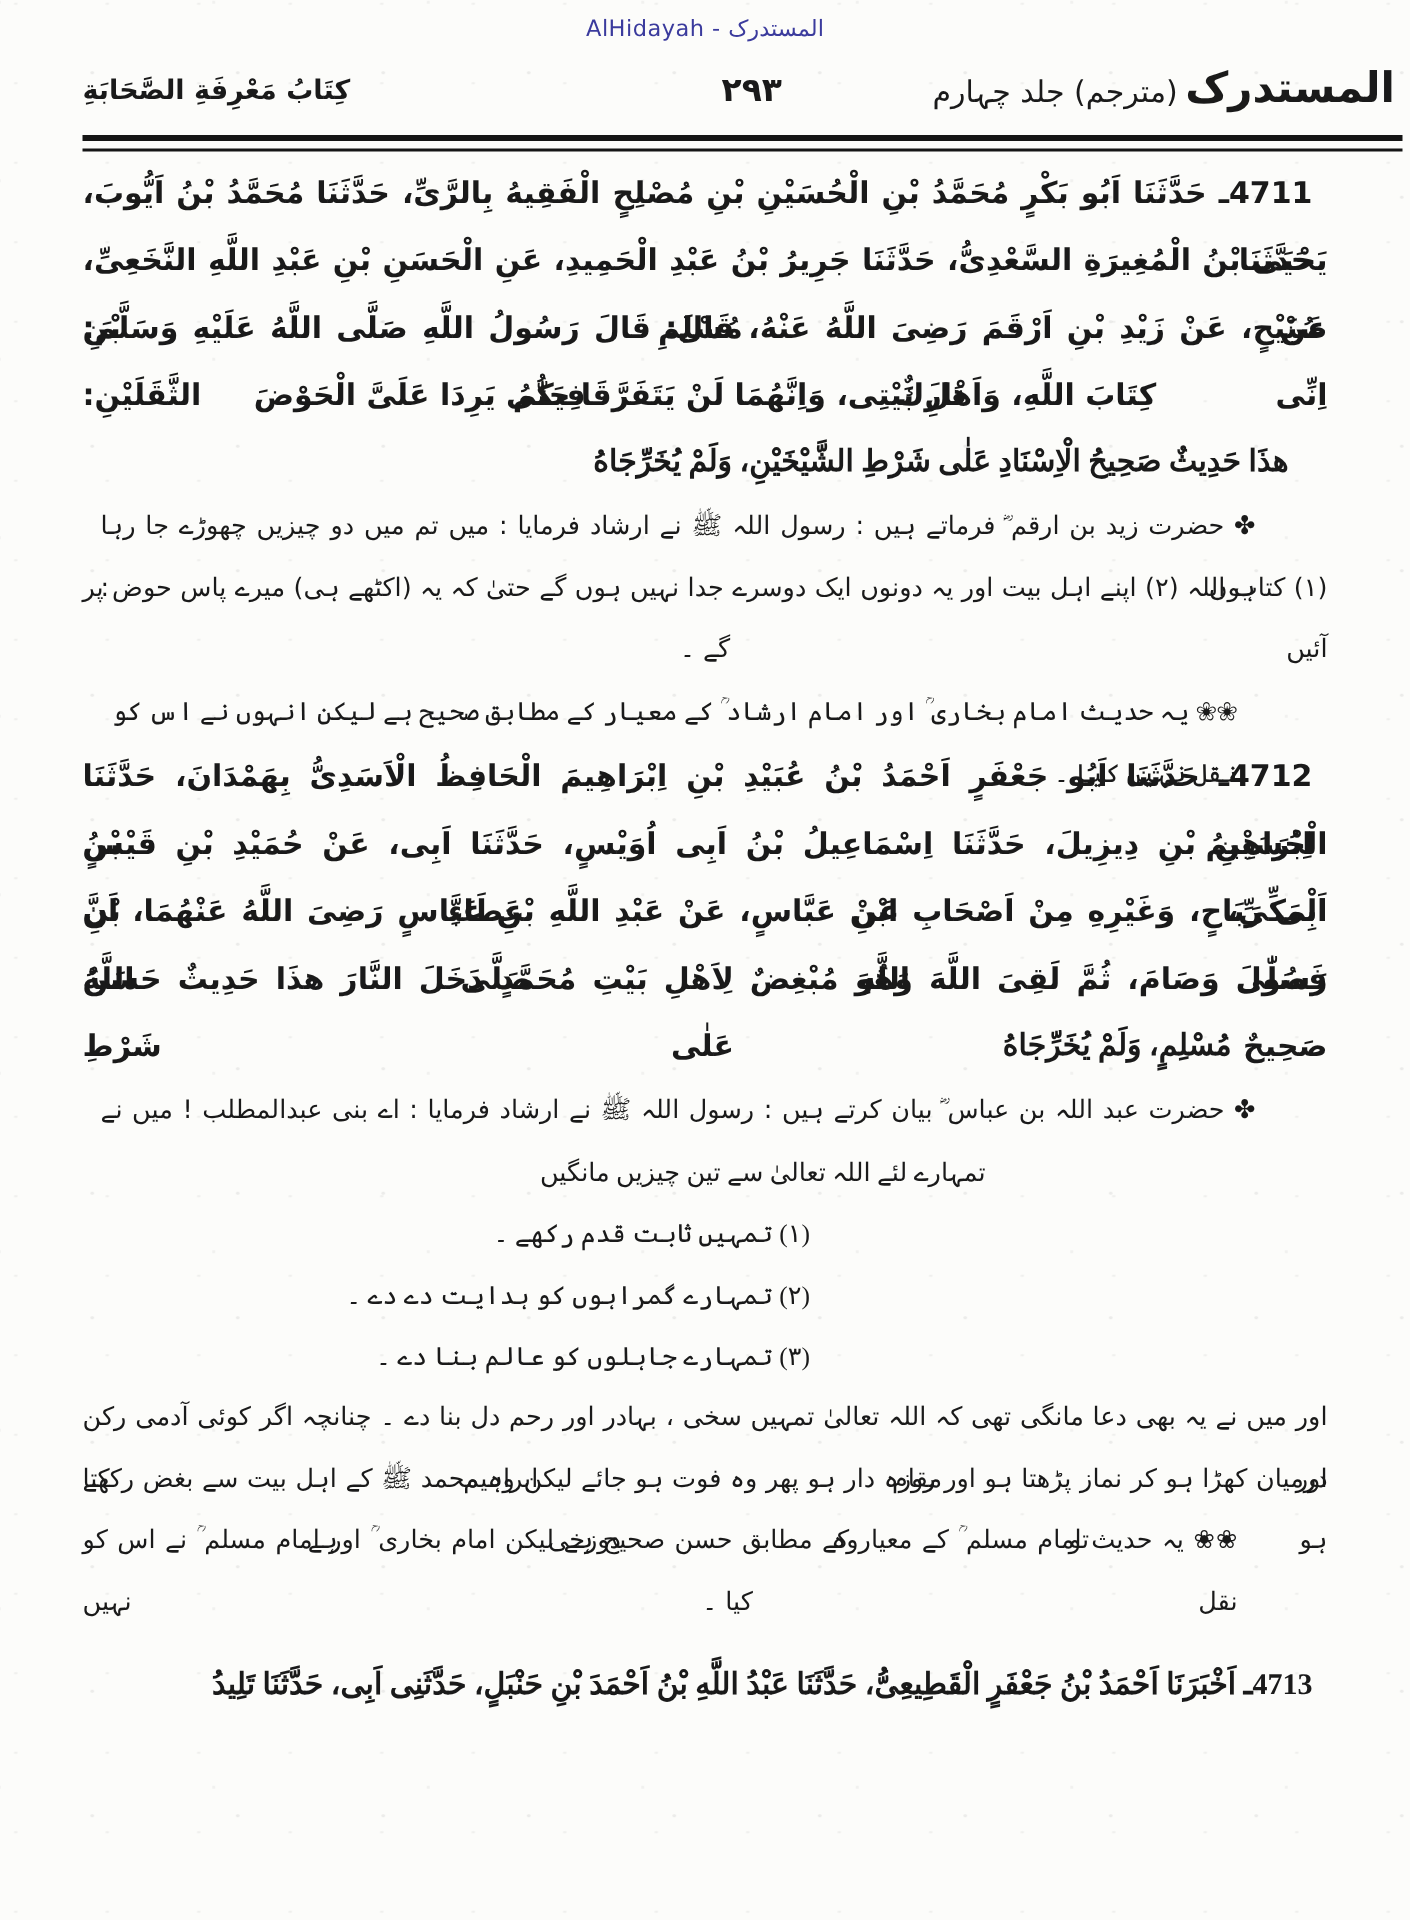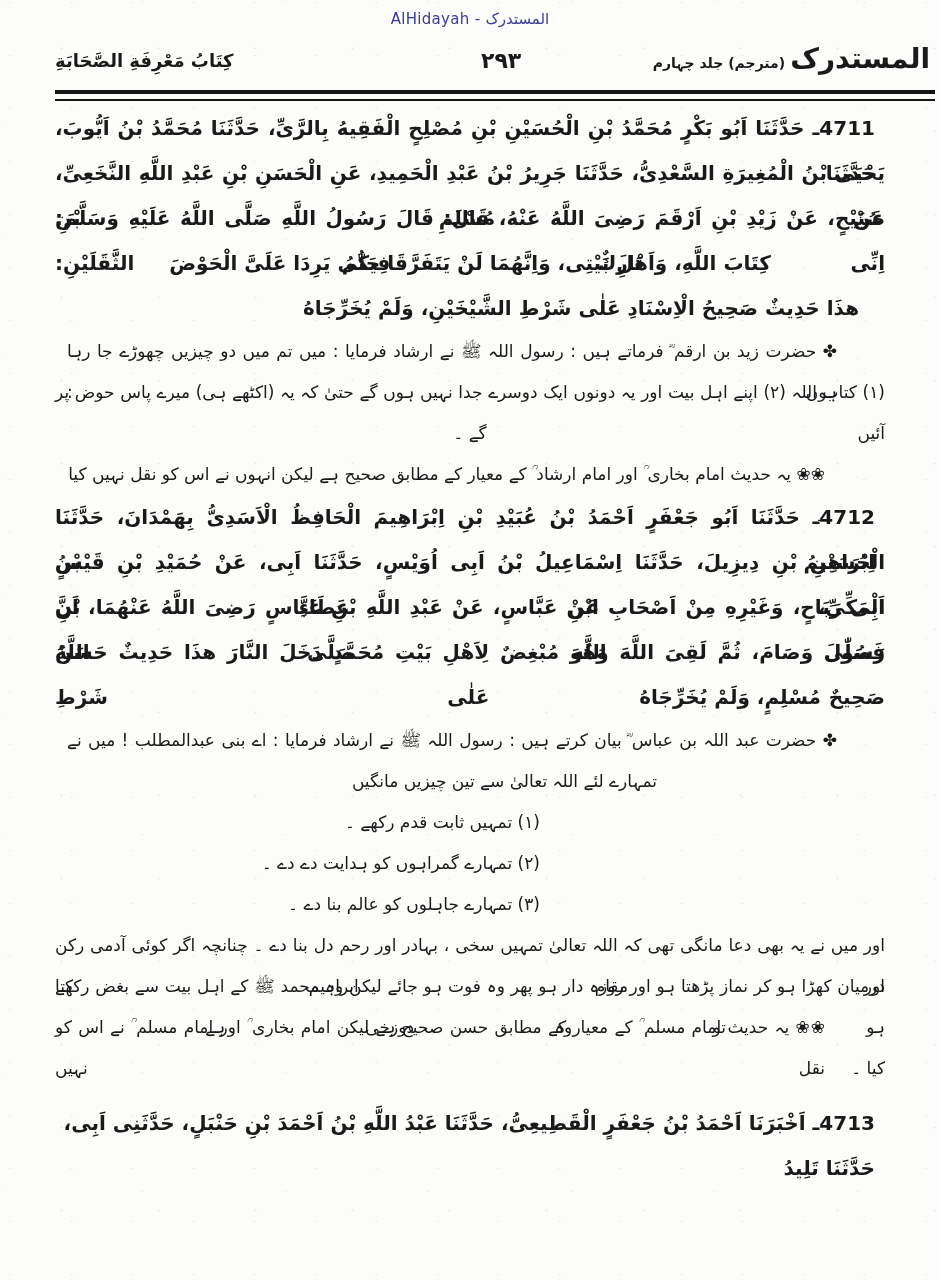--- a/index.html
+++ b/index.html
@@ -15,33 +15,33 @@
     font-family:"DejaVu Sans", sans-serif;
     color:#1a1a1a;
   }
   .watermark{
     position:absolute;top:10px;left:0;right:0;text-align:center;
     font-size:15px;color:#3b3b9d;letter-spacing:.3px;
   }
   .header{position:absolute;top:40px;left:55px;right:10px;height:50px;}
   .hdr-right{position:absolute;right:0;top:2px;direction:rtl;white-space:nowrap;}
   .hdr-book{font-size:28px;font-weight:800;letter-spacing:-1px;}
-  .hdr-vol{font-size:14px;font-weight:700;}
+  .hdr-vol{font-size:20px;font-weight:400;}
   .hdr-page{position:absolute;left:410px;top:8px;font-size:22px;font-weight:800;margin-left:16px;}
   .hdr-left{position:absolute;left:0;top:10px;direction:rtl;font-size:18px;font-weight:800;}
   .rule{position:absolute;top:90px;left:55px;right:5px;height:5px;
     border-top:4px solid #151515;border-bottom:2px solid #151515;}
   .page-body{position:absolute;top:106px;left:55px;right:55px;}
   .ln{direction:rtl;}
   .ar{font-weight:700;font-size:20px;height:45px;line-height:45px;}
   .ur{font-weight:400;font-size:17px;height:41px;line-height:41px;}
   .fill{text-align:justify;text-align-last:justify;}
   .center{text-align:center;}
-  .right{text-align:right;}
-  .left{text-align:right;margin-left:30px;}
+  .right{text-align:right;font-family:Liberation Serif, serif;}
+  .left{text-align:center;margin-left:30px;}
   .ind-ar{padding-right:10px;}
   .ind-ur{padding-right:48px;margin-left:12px;}
   .pr-grade{padding-right:26px;}
   .pr-last{padding-right:64px;}
   .pr-comment{padding-right:60px;}
   .pr-sub{padding-right:228px;text-align:right;}
   .pr-item{padding-right:345px;}
   .mt12{margin-top:12px;}
 </style>
 </head>

